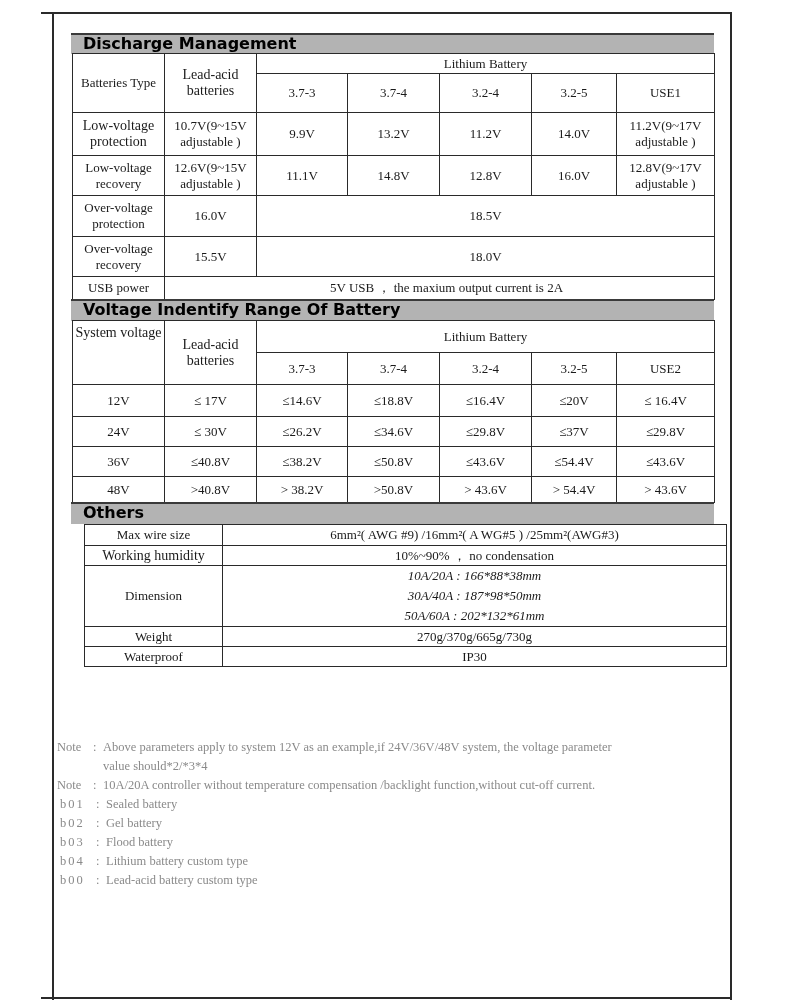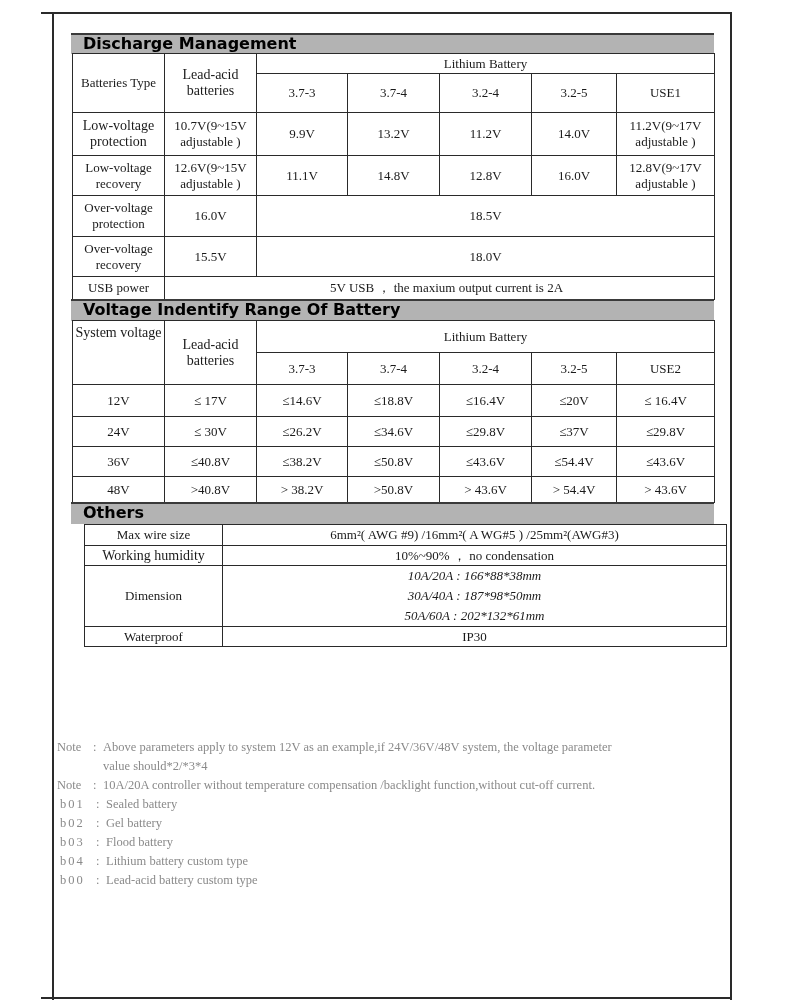--- a/index.html
+++ b/index.html
@@ -172,20 +172,24 @@
   </tr>
   <tr style="height:61px;">
     <td>Dimension</td>
     <td style="line-height:20px;font-style:italic;">
       <div>10A/20A : 166*88*38mm</div>
       <div>30A/40A : 187*98*50mm</div>
       <div>50A/60A :  202*132*61mm</div>
     </td>
   </tr>
   <tr style="height:20px;">
+    <td>Weight</td>
+    <td>270g/370g/665g/730g</td>
+  </tr>
+  <tr style="height:20px;">
     <td>Waterproof</td>
     <td>IP30</td>
   </tr>
 </tbody>
   </table>
 
 <div class="note-block">
   <div class="note-row">
     <span class="note-key">Note</span>
     <span class="note-sep">:</span>

